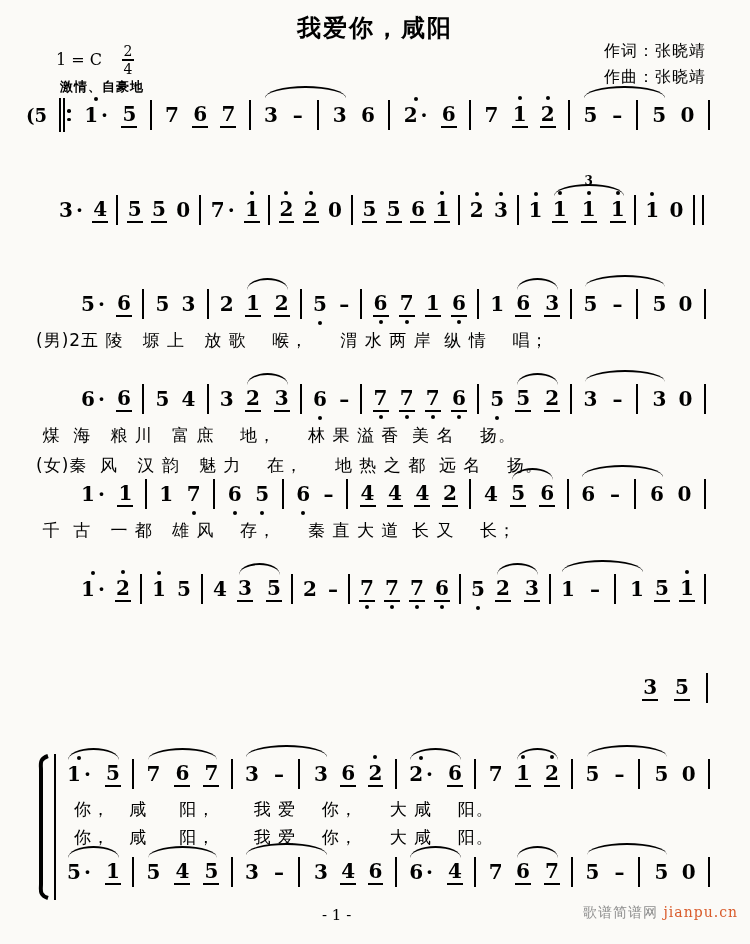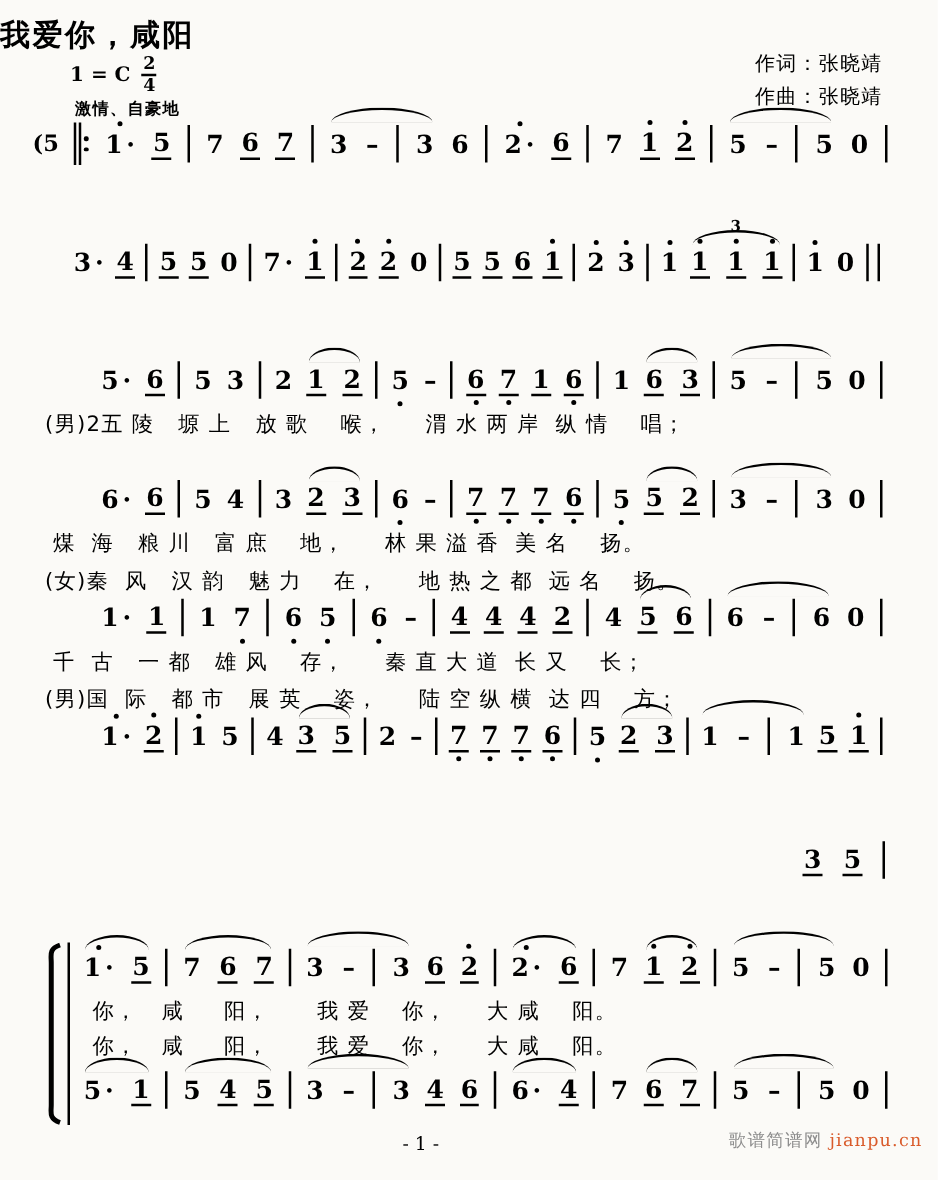--- a/index.html
+++ b/index.html
@@ -1,23 +1,23 @@
 <!DOCTYPE html>
 <html><head>
 <meta charset="utf-8">
 <style>
   html,body{margin:0;padding:0;}
   .page{position:relative;width:750px;height:944px;background:#fbfaf7;overflow:hidden;
         font-family:"DejaVu Sans","Liberation Sans",sans-serif;color:#000;}
   
-  .title{position:absolute;top:12px;left:0;right:0;
+  .title{position:absolute;top:12px;left:0;right:0;text-align:center;
          font-size:24px;font-weight:bold;letter-spacing:2px;}
   .credits{position:absolute;top:38px;right:44px;font-size:16px;line-height:26px;text-align:left;letter-spacing:1px;}
-  .keyrow{position:absolute;top:44px;left:56px;display:flex;align-items:center;gap:9px;
-          font-family:"DejaVu Serif","Liberation Serif",serif;font-size:16px;font-weight:bold;text-align:right;}
+  .keyrow{position:absolute;top:44px;left:56px;display:flex;align-items:center;gap:20px;
+          font-family:"DejaVu Serif","Liberation Serif",serif;font-size:16px;font-weight:normal;text-align:right;}
   .frac{display:inline-flex;flex-direction:column;align-items:center;font-size:14px;line-height:14px;}
   .frac .fline{width:12px;height:1.5px;background:#000;margin:1px 0;}
   .tempo{position:absolute;top:78px;left:60px;font-size:13px;font-weight:bold;letter-spacing:1px;}
   
   .system{position:absolute;}
   .s1{top:95px;left:26px;right:40px;}
   .s2{top:190px;left:58px;right:46px;}
   .s3{top:284px;left:36px;right:44px;}
   .s4{top:379px;left:36px;right:44px;}
   .s5{top:474px;left:36px;right:44px;}
@@ -506,21 +506,20 @@
           <span class="note">
             <span class="num">6</span>
           </span>
         </span>
         <span class="note">
           <span class="num">0</span>
         </span>
         <span class="bar"></span>
       </div>
     <div class="lyr"> 千  古   一 都   雄 风    存，     秦 直 大 道  长 又    长；</div>
-    <div class="lyr">(男)国  际   都 市   展 英    姿，     陆 空 纵 横  达 四    方；</div>
   </div>
 
   <div class="system s6 indent">
     <div class="mline">
         <span class="note">
           <span class="num">1</span>
           <span class="aug">·</span>
           <i class="od above"></i>
         </span>
         <span class="note u">

